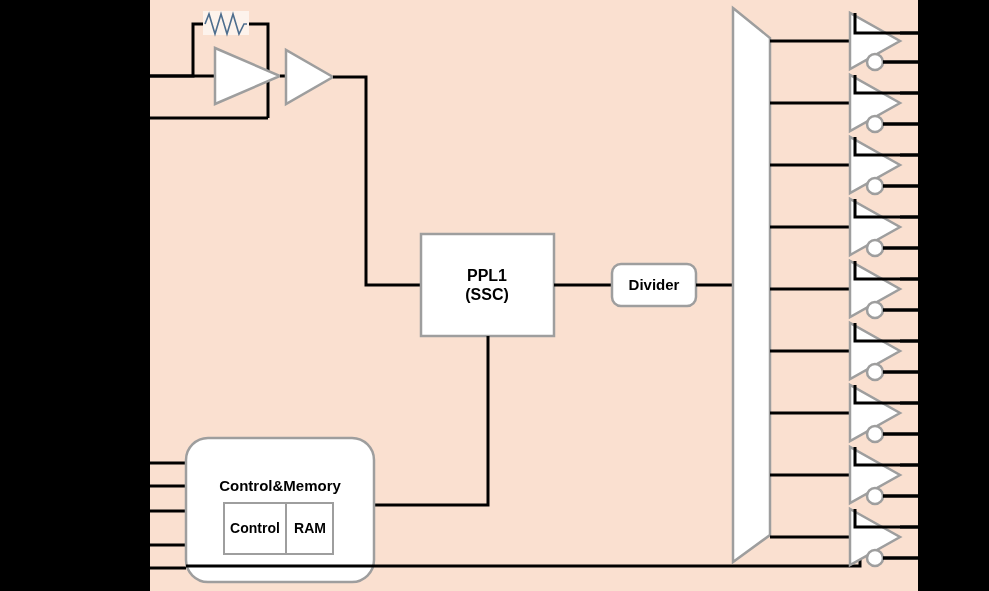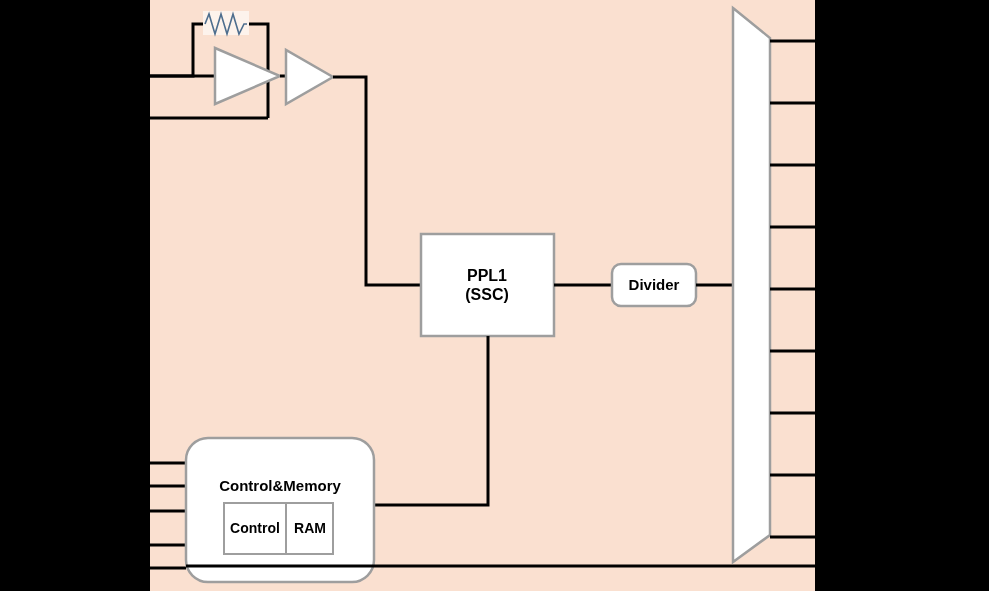--- a/index.html
+++ b/index.html
@@ -3,21 +3,21 @@
 <meta charset="utf-8">
 <title>Clock Generator Block Diagram</title>
 <style>
   html, body {
     margin: 0;
     padding: 0;
     background: #000000;
   }
   #stage {
     position: relative;
-    width: 815px;
+    width: 989px;
     height: 591px;
     background: #000000;
     overflow: hidden;
     font-family: "Liberation Sans", sans-serif;
   }
   #chip-body {
     position: absolute;
     left: 150px;
     top: 0px;
     width: 768px;

